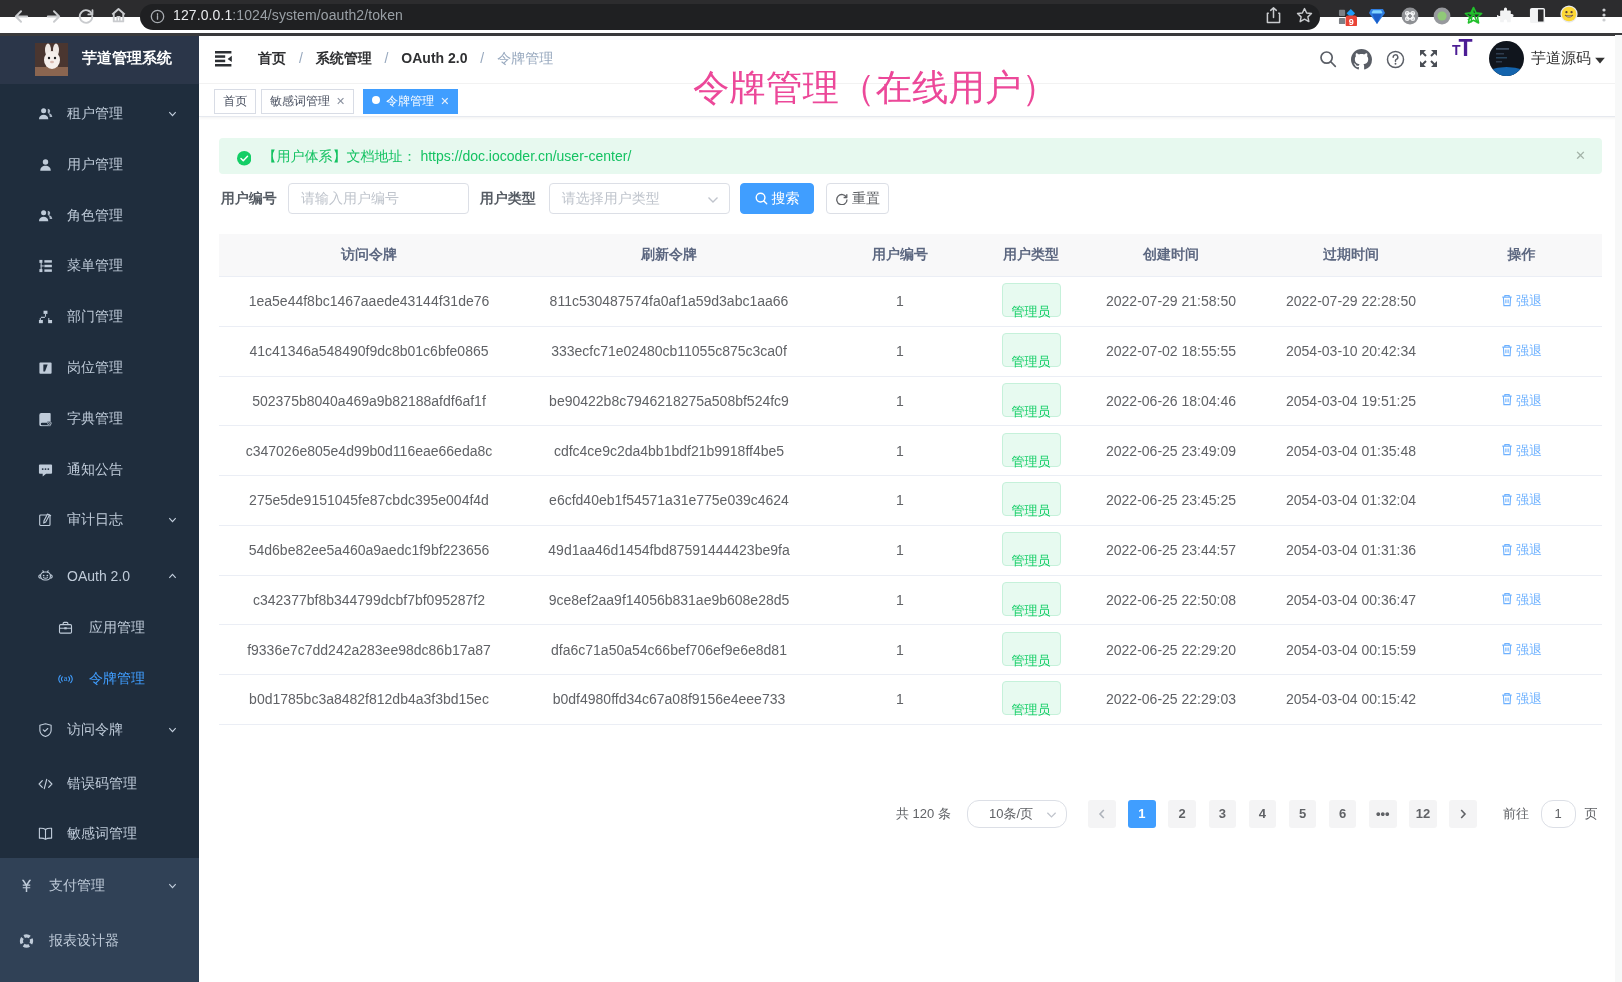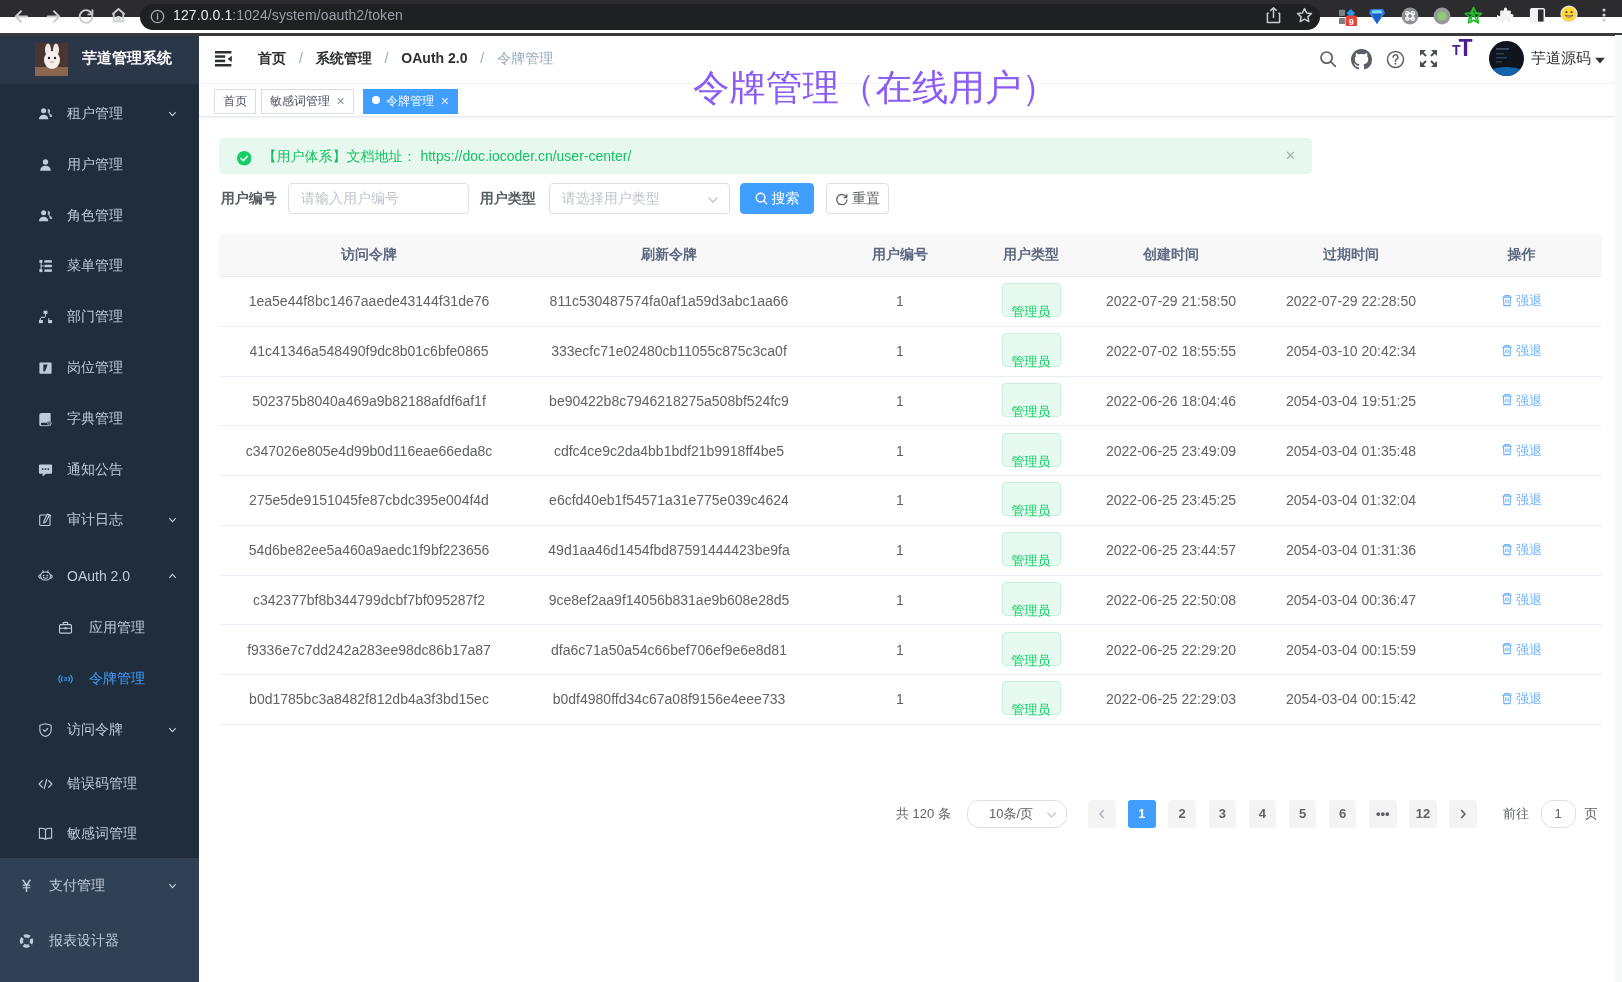--- a/index.html
+++ b/index.html
@@ -37,25 +37,25 @@
   #tags { position:absolute; left:0; top:51px; width:1423px; height:33px; background:#fff;
      border-bottom:1px solid #e6e9ef; box-shadow:0 1px 3px rgba(0,0,0,.06); }
   .tag { position:absolute; top:5px; height:25px; line-height:23px; border:1px solid #d8dce5;
      background:#fff; color:#495060; font-size:12px; padding:0 8px; white-space:nowrap; }
   .tag .x { margin-left:6px; color:#8a919f; font-size:11px; }
   .tag.on { background:#409eff; border-color:#409eff; color:#fff; }
   .tag.on .x { color:#e8f1fb; }
   .tag.on .dot { display:inline-block; width:8px; height:8px; background:#fff; border-radius:50%;
      margin-right:6px; position:relative; top:-1px; }
 
-  #anno { position:absolute; left:494px; top:31px; font-size:36.5px; color:#8b5cf6;
+  #anno { position:absolute; left:494px; top:31px; font-size:36.5px; color:#ec4899;
      font-weight:500; white-space:nowrap; letter-spacing:0px; }
 
   
-  #alert { position:absolute; left:20px; top:105px; width:1093px; height:36px; background:#e7f9ef;
+  #alert { position:absolute; left:20px; top:105px; width:1383px; height:36px; background:#e7f9ef;
      border-radius:4px; font-size:14px; color:#14c262; line-height:36px;text-align:center; }
   #alert .atx { position:absolute; left:43.5px; top:0; }
   #alert .ax { position:absolute; right:16px; top:0; color:#a3b3a8; font-size:13px; }
 
   
   .flabel { position:absolute; top:157px; font-size:14px; font-weight:700; color:#555b63; }
   .fbox { position:absolute; top:150px; height:31px; border:1px solid #dcdfe6; border-radius:4px;
      background:#fff; font-size:14px; color:#bfc4cc; line-height:29px; padding-left:12px; }
   .btn { position:absolute; top:150px; height:31px; border-radius:4px; font-size:14px;
      line-height:29px; text-align:center; }

